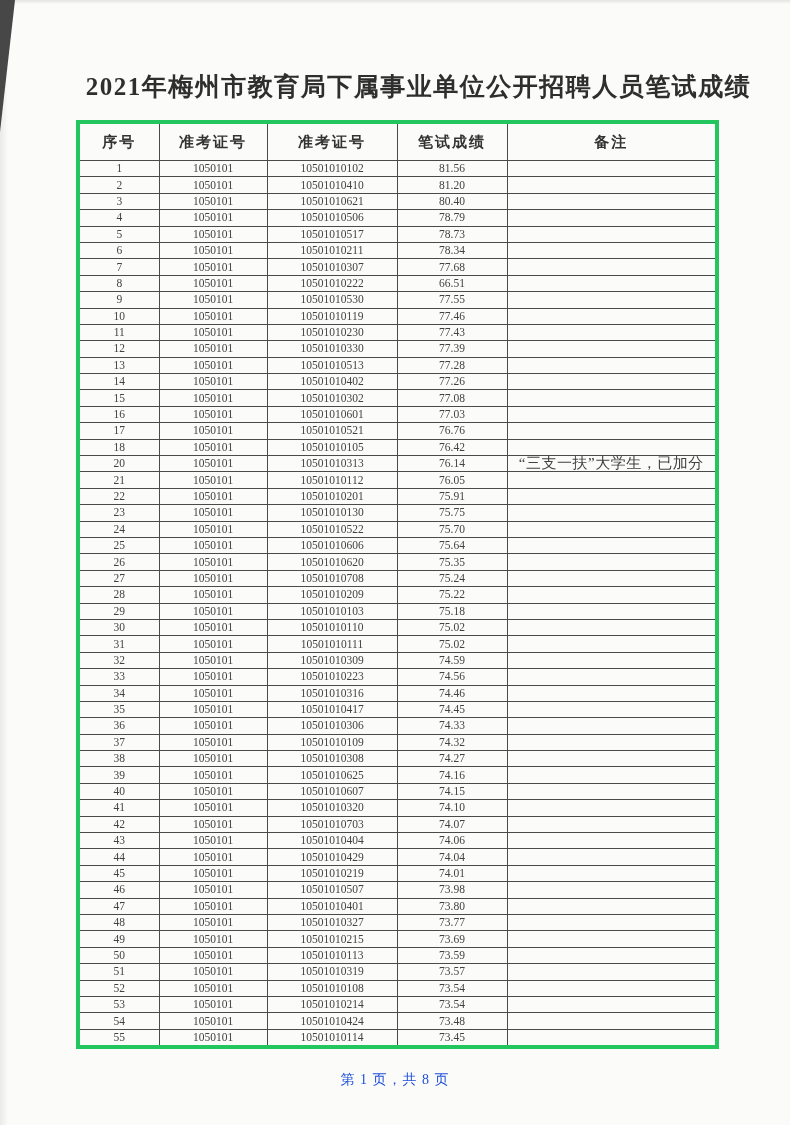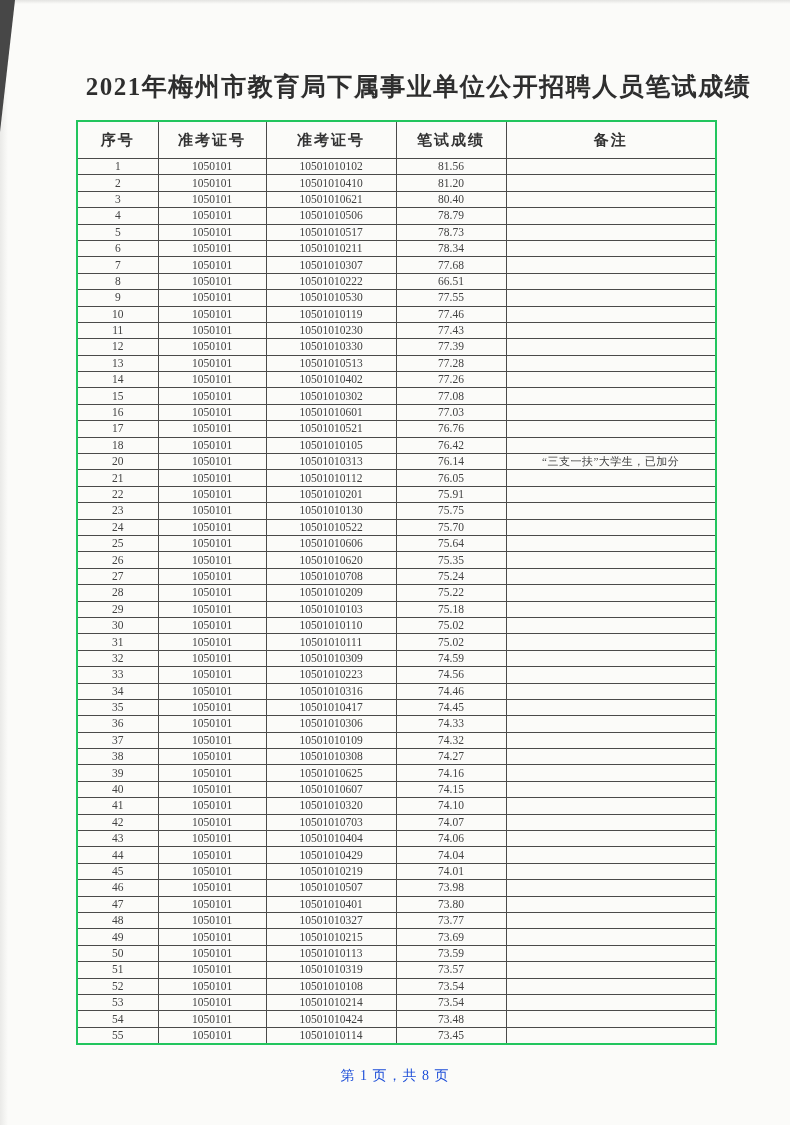--- a/index.html
+++ b/index.html
@@ -62,37 +62,37 @@
   table.scores col.c-score  { width: 110px; }
   table.scores col.c-remark { width: 210px; }
   table.scores th, table.scores td {
     border: 1px solid #4a4a4a;
     text-align: center;
     vertical-align: middle;
     padding: 0;
     overflow: hidden;
     white-space: nowrap;
   }
-  table.scores { border: 2px solid #22c55e; }
+  table.scores { border: 4px solid #22c55e; }
   table.scores th {
     height: 36px;
     font-size: 15px;
     font-weight: bold;
     letter-spacing: 2px;
     color: #333333;
     border-bottom-width: 1.5px;
   }
   table.scores td {
     height: 15.4px;
     line-height: 15px;
     font-size: 11.5px;
     color: #424242;
   }
   table.scores td[data-name="cell-remark"] {
-    font-size: 11px;
+    font-size: 15px;
     letter-spacing: 0.5px;
   }
   .page-footer {
     margin-top: 22px;
     text-align: center;
     font-size: 14px;
     color: #1d4ed8;
     letter-spacing: 1px;
   }
 </style>

